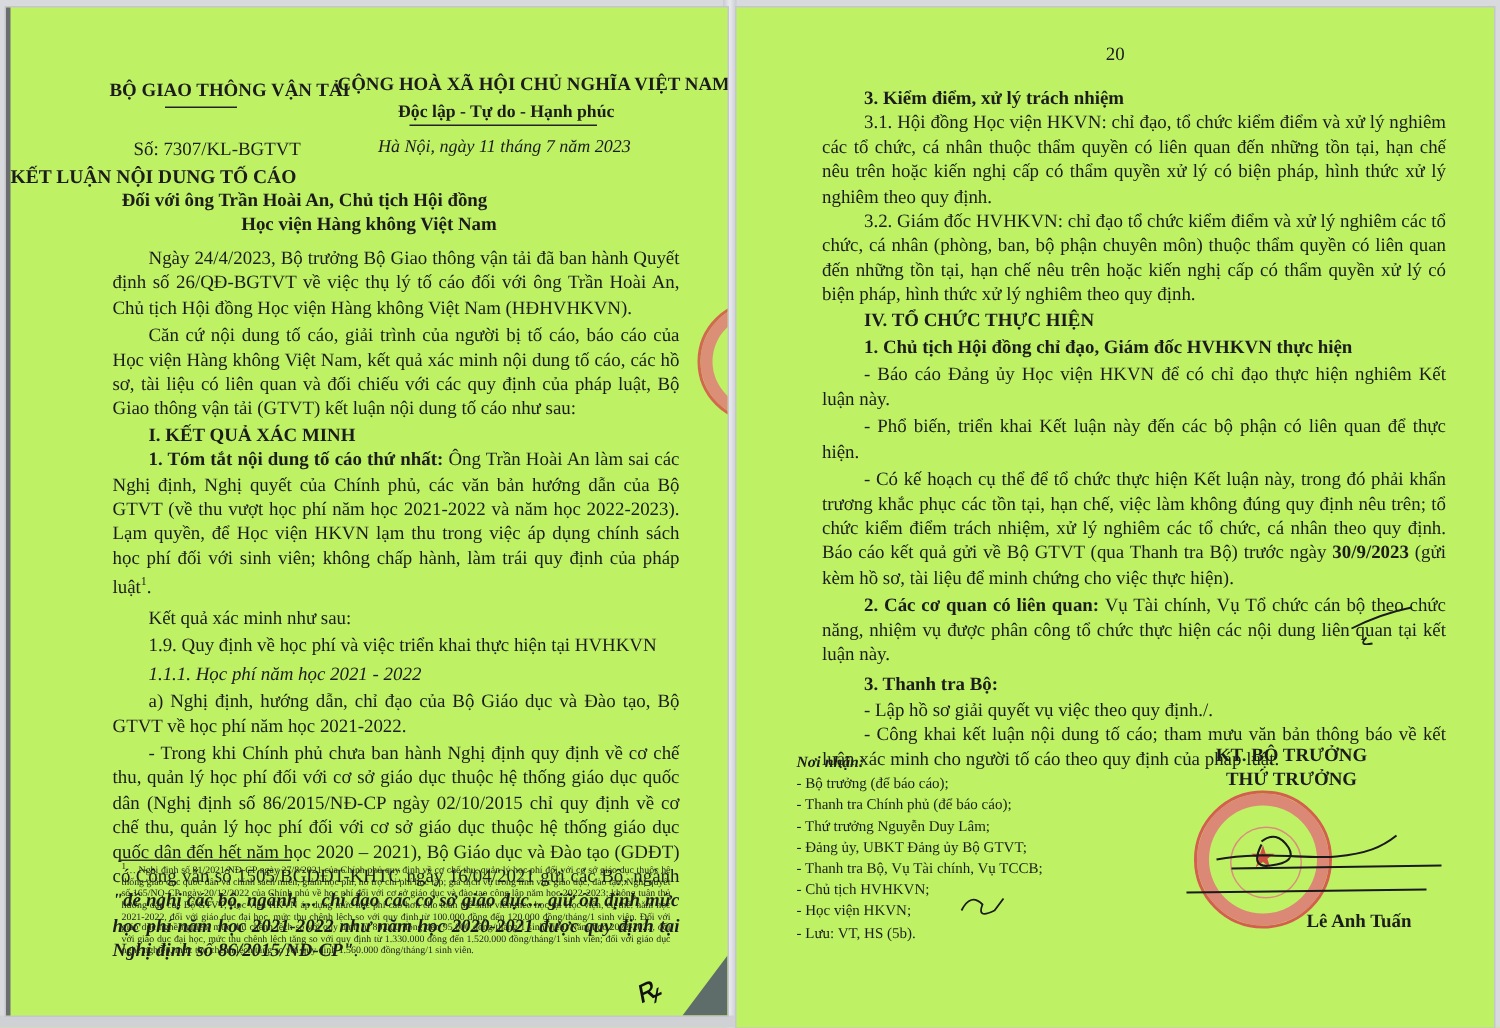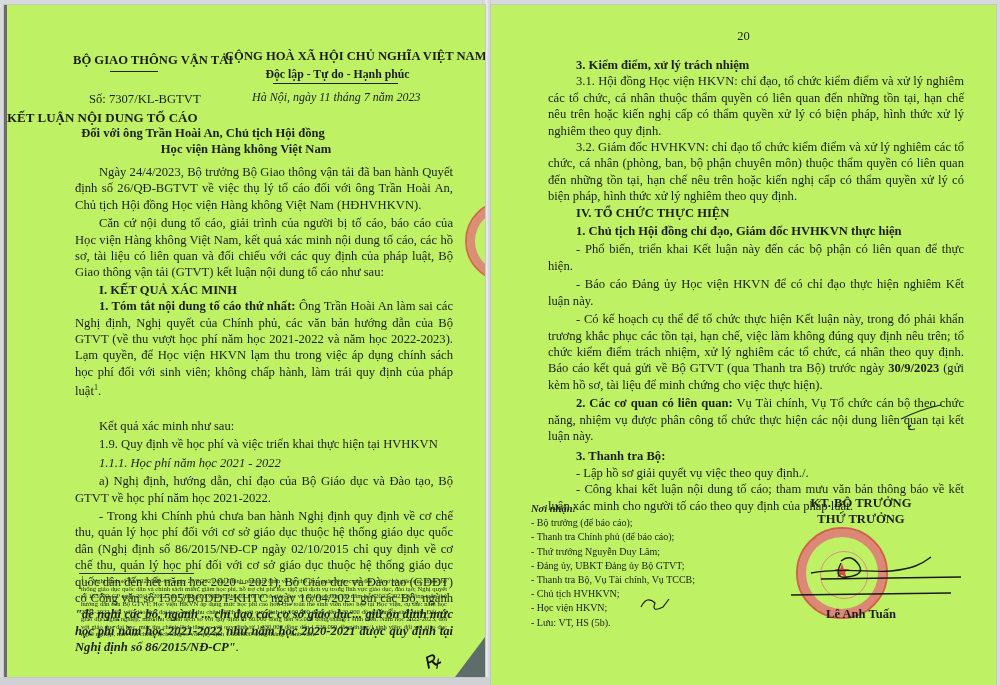--- a/index.html
+++ b/index.html
@@ -51,21 +51,21 @@
   .stamp-left { left:458px; top:195px; opacity:0.8; }
   .stamp-right { left:796px; top:518px; width:88px; height:88px; opacity:0.85; }
   .stamp .star { position:absolute; left:0; right:0; top:26px; text-align:center; font-size:20px; font-family:"DejaVu Sans", sans-serif; }
   .stamp .inner { position:absolute; left:20px; top:18px; width:46px; height:46px; border-radius:50%; border:1px solid #e17d82; }
 
   
   .pgnum { left:0; width:505px; top:24px; text-align:center; font-size:12.6px; }
   .block-r { position:absolute; left:57px; width:416px; font-size:12.6px; line-height:16.4px; text-align:justify; }
   .noi-nhan { position:absolute; left:40px; top:497px; font-size:10px; line-height:14.2px; }
   .sign-title { position:absolute; left:290px; top:490px; width:160px; text-align:center; font-weight:bold; font-size:12.6px; line-height:16px; }
-  .signer { position:absolute; left:290px; top:602px; width:160px; text-align:center; font-weight:bold; font-size:12.6px; }
+  .signer { position:absolute; left:290px; top:602px; width:160px; text-align:right; font-weight:bold; font-size:12.6px; }
   .sig-path { position:absolute; left:0; top:0; }
 </style>
 </head>
 <body>
 
 <div class="gutter"></div>
 <div class="bottom-bar"></div>
 
 <div class="page" id="page-left">
   <div class="abs hdr-left">BỘ GIAO THÔNG VẬN TẢI</div>
@@ -77,21 +77,21 @@
   <div class="abs date">Hà Nội, ngày 11  tháng  7  năm 2023</div>
   <div class="abs title1">KẾT LUẬN NỘI DUNG TỐ CÁO</div>
   <div class="abs title2">Đối với ông Trần Hoài An, Chủ tịch Hội đồng</div>
   <div class="abs title3">Học viện Hàng không Việt Nam</div>
 
   <div class="block-l" style="top:159px;">
     <div class="indent">Ngày 24/4/2023, Bộ trưởng Bộ Giao thông vận tải đã ban hành Quyết định số 26/QĐ-BGTVT về việc thụ lý tố cáo đối với ông Trần Hoài An, Chủ tịch Hội đồng Học viện Hàng không Việt Nam (HĐHVHKVN).</div>
     <div class="indent" style="margin-top:2px;">Căn cứ nội dung tố cáo, giải trình của người bị tố cáo, báo cáo của Học viện Hàng không Việt Nam, kết quả xác minh nội dung tố cáo, các hồ sơ, tài liệu có liên quan và đối chiếu với các quy định của pháp luật, Bộ Giao thông vận tải (GTVT) kết luận nội dung tố cáo như sau:</div>
     <div class="indent b" style="margin-top:1px;">I. KẾT QUẢ XÁC MINH</div>
     <div class="indent"><span class="b">1. Tóm tắt nội dung tố cáo thứ nhất:</span><span> Ông Trần Hoài An làm sai các Nghị định, Nghị quyết của Chính phủ, các văn bản hướng dẫn của Bộ GTVT (về thu vượt học phí năm học 2021-2022 và năm học 2022-2023). Lạm quyền, để Học viện HKVN lạm thu trong việc áp dụng chính sách học phí đối với sinh viên; không chấp hành, làm trái quy định của pháp luật</span><sup style="font-size:8px;">1</sup>.</div>
-    <div class="indent" style="margin-top:18px;">Kết quả xác minh như sau:</div>
+    <div class="indent" style="margin-top:4px;">Kết quả xác minh như sau:</div>
     <div class="indent" style="margin-top:2px;">1.9. Quy định về học phí và việc triển khai thực hiện tại HVHKVN</div>
     <div class="indent i" style="margin-top:2px;">1.1.1. Học phí năm học 2021 - 2022</div>
     <div class="indent" style="margin-top:2px;">a) Nghị định, hướng dẫn, chỉ đạo của Bộ Giáo dục và Đào tạo, Bộ GTVT về học phí năm học 2021-2022.</div>
     <div class="indent" style="margin-top:2px;"><span>- Trong khi Chính phủ chưa ban hành Nghị định quy định về cơ chế thu, quản lý học phí đối với cơ sở giáo dục thuộc hệ thống giáo dục quốc dân (Nghị định số 86/2015/NĐ-CP ngày 02/10/2015 chỉ quy định về cơ chế thu, quản lý học phí đối với cơ sở giáo dục thuộc hệ thống giáo dục quốc dân đến hết năm học 2020 – 2021), Bộ Giáo dục và Đào tạo (GDĐT) có Công văn số 1505/BGDĐT-KHTC ngày 16/04/2021 gửi các Bộ, ngành </span><span class="i b">"đề nghị các bộ, ngành ... chỉ đạo các cơ sở giáo dục... giữ ổn định mức học phí năm học 2021-2022 như năm học 2020-2021 được quy định tại Nghị định số 86/2015/NĐ-CP"</span><span>.</span></div>
   </div>
 
   <div class="fn-line"></div>
   <div class="footnote"><sup style="font-size:6px;">1</sup><span>… Nghị định số 81/2021/NĐ-CP ngày 27/8/2021 của Chính phủ quy định về cơ chế thu, quản lý học phí đối với cơ sở giáo dục thuộc hệ thống giáo dục quốc dân và chính sách miễn, giảm học phí, hỗ trợ chi phí học tập; giá dịch vụ trong lĩnh vực giáo dục, đào tạo; Nghị quyết số 165/NQ-CP ngày 20/12/2022 của Chính phủ về học phí đối với cơ sở giáo dục và đào tạo công lập năm học 2022-2023; không tuân thủ hướng dẫn của Bộ GTVT; Học viện HKVN áp dụng mức học phí cao hơn cho toàn thể sinh viên theo học tại Học viện, cụ thể: năm học 2021-2022, đối với giáo dục đại học, mức thu chênh lệch so với quy định từ 100.000 đồng đến 120.000 đồng/tháng/1 sinh viên. Đối với giáo dục nghề nghiệp, mức thu chênh lệch so với quy định từ 80.000 đồng đến 95.000 đồng/tháng/1 sinh viên. Năm học 2022-2023, đối với giáo dục đại học, mức thu chênh lệch tăng so với quy định từ 1.330.000 đồng đến 1.520.000 đồng/tháng/1 sinh viên; đối với giáo dục nghề nghiệp, mức thu chênh lệch tăng so với quy định 1.560.000 đồng/tháng/1 sinh viên.</span></div>
 
   <div class="paraph-l">ꝶ</div>
@@ -105,22 +105,22 @@
 
 <div class="page" id="page-right">
   <div class="abs pgnum">20</div>
 
   <div class="block-r" style="top:52px;">
     <div class="b" style="padding-left:28px;">3. Kiểm điểm, xử lý trách nhiệm</div>
     <div style="text-indent:28px;">3.1. Hội đồng Học viện HKVN: chỉ đạo, tổ chức kiểm điểm và xử lý nghiêm các tổ chức, cá nhân thuộc thẩm quyền có liên quan đến những tồn tại, hạn chế nêu trên hoặc kiến nghị cấp có thẩm quyền xử lý có biện pháp, hình thức xử lý nghiêm theo quy định.</div>
     <div style="text-indent:28px;">3.2. Giám đốc HVHKVN: chỉ đạo tổ chức kiểm điểm và xử lý nghiêm các tổ chức, cá nhân (phòng, ban, bộ phận chuyên môn) thuộc thẩm quyền có liên quan đến những tồn tại, hạn chế nêu trên hoặc kiến nghị cấp có thẩm quyền xử lý có biện pháp, hình thức xử lý nghiêm theo quy định.</div>
     <div class="b" style="padding-left:28px;">IV. TỔ CHỨC THỰC HIỆN</div>
     <div class="b" style="padding-left:28px; margin-top:2px;">1. Chủ tịch Hội đồng chỉ đạo, Giám đốc HVHKVN thực hiện</div>
+    <div style="text-indent:28px; margin-top:2px;">- Báo cáo Đảng ủy Học viện HKVN để có chỉ đạo thực hiện nghiêm Kết luận này.</div>
     <div style="text-indent:28px; margin-top:2px;">- Phổ biến, triển khai Kết luận này đến các bộ phận có liên quan để thực hiện.</div>
-    <div style="text-indent:28px; margin-top:2px;">- Báo cáo Đảng ủy Học viện HKVN để có chỉ đạo thực hiện nghiêm Kết luận này.</div>
     <div style="text-indent:28px; margin-top:2px;"><span>- Có kế hoạch cụ thể để tổ chức thực hiện Kết luận này, trong đó phải khẩn trương khắc phục các tồn tại, hạn chế, việc làm không đúng quy định nêu trên; tổ chức kiểm điểm trách nhiệm, xử lý nghiêm các tổ chức, cá nhân theo quy định. Báo cáo kết quả gửi về Bộ GTVT (qua Thanh tra Bộ) trước ngày </span><span class="b">30/9/2023</span><span> (gửi kèm hồ sơ, tài liệu để minh chứng cho việc thực hiện).</span></div>
     <div style="text-indent:28px; margin-top:2px;"><span class="b">2. Các cơ quan có liên quan:</span><span> Vụ Tài chính, Vụ Tổ chức cán bộ theo chức năng, nhiệm vụ được phân công tổ chức thực hiện các nội dung liên quan tại kết luận này.</span></div>
     <div class="b" style="padding-left:28px; margin-top:4px;">3. Thanh tra Bộ:</div>
     <div style="text-indent:28px;">- Lập hồ sơ giải quyết vụ việc theo quy định./.</div>
     <div style="text-indent:28px;">- Công khai kết luận nội dung tố cáo; tham mưu văn bản thông báo về kết luận xác minh cho người tố cáo theo quy định của pháp luật.</div>
   </div>
 
   <div class="noi-nhan">
     <div class="b i" style="font-size:10.5px;">Nơi nhận:</div>
     <div>- Bộ trưởng (để báo cáo);</div>

